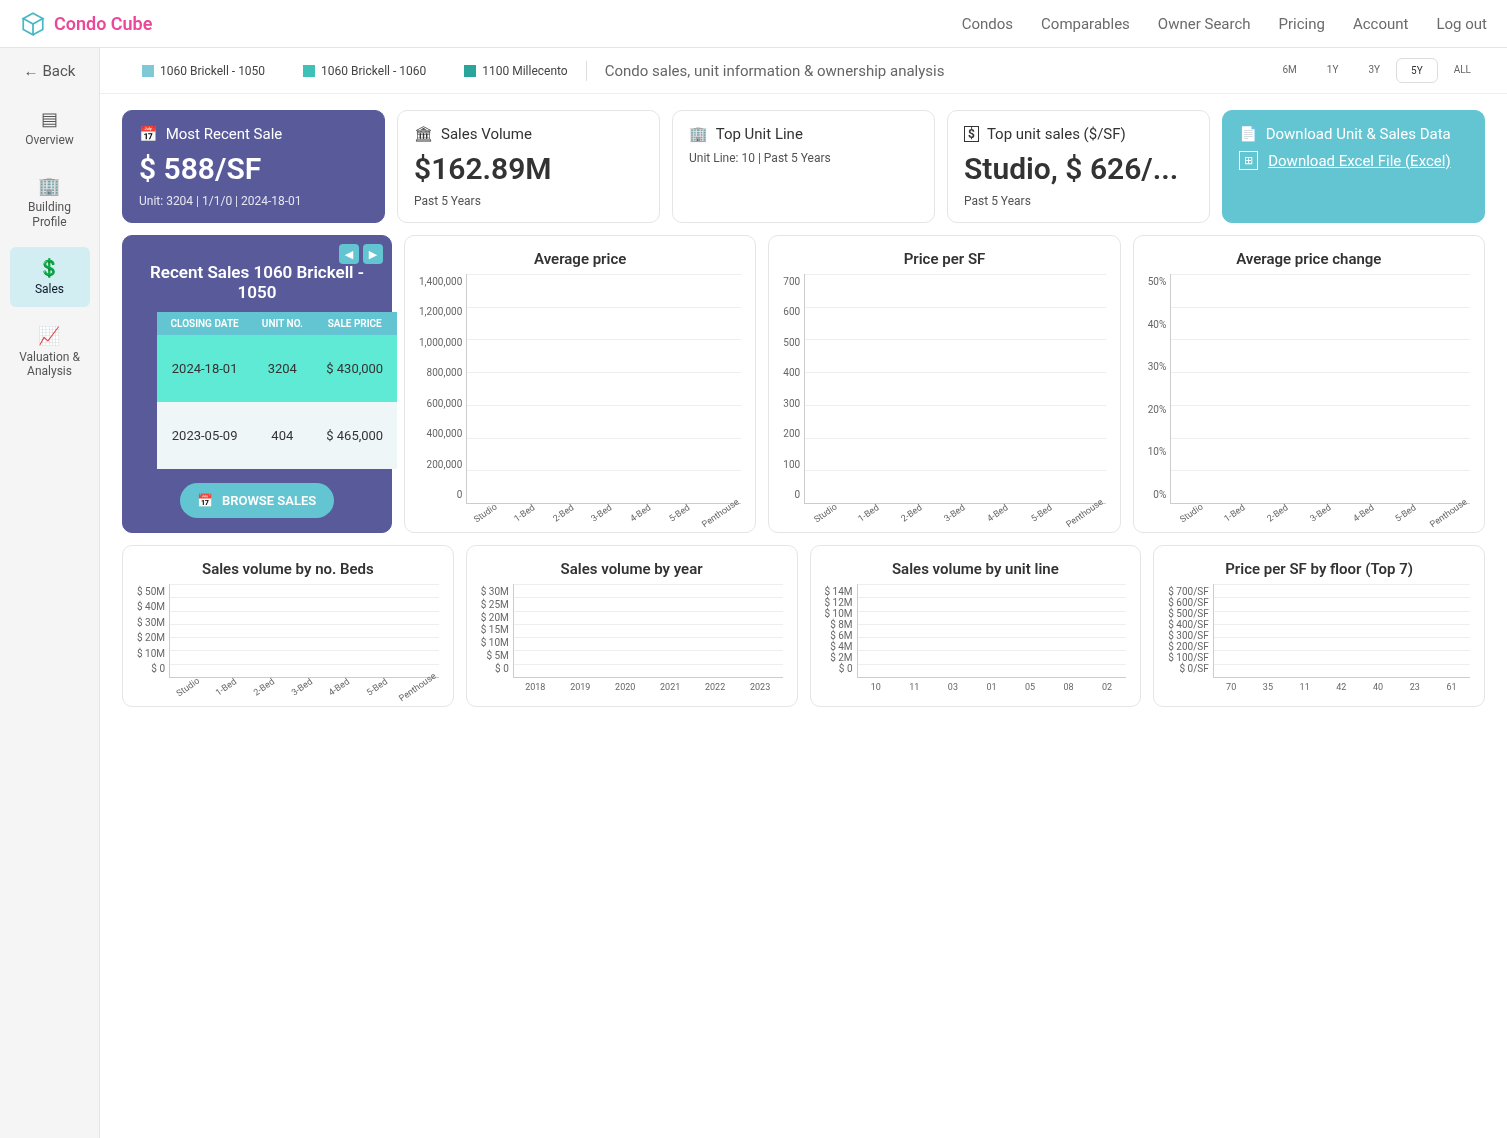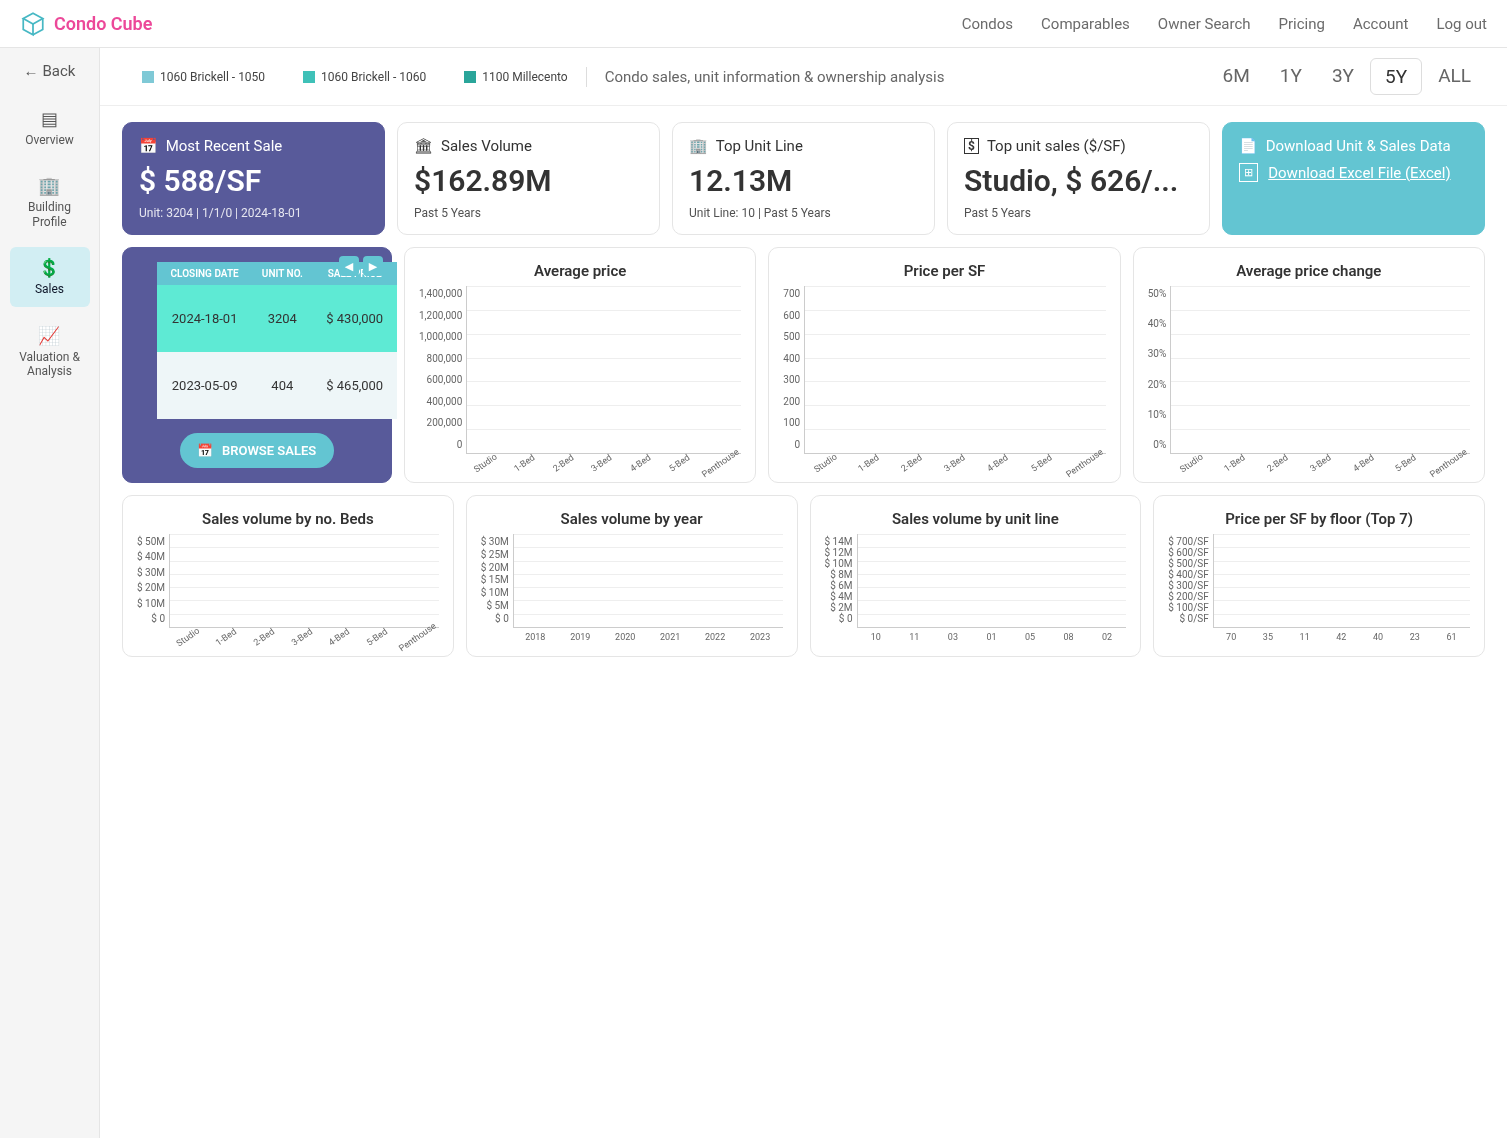--- a/index.html
+++ b/index.html
@@ -19,21 +19,21 @@
 .sideitem .slabel { font-size:12px; color:#555; margin-top:4px; line-height:1.2; }
 .sideitem.active .slabel { color:#0f172a; }
 .content { flex:1; overflow:auto; background:#fff; }
 .subbar { display:flex; align-items:center; justify-content:space-between; padding:10px 22px; border-bottom:1px solid #eee; }
 .legend { display:flex; align-items:center; gap:18px; flex-wrap:wrap; }
 .legitem { display:flex; align-items:center; gap:6px; font-size:12px; color:#444;padding-left:20px; }
 .legitem .sw { width:12px; height:12px; }
 .vr { width:1px; height:20px; background:#ddd; }
 .subtitle { color:#666; font-size:15px; }
 .ranges { display:flex; gap:2px; }
-.range { padding:6px 14px; font-size:19px; color:#666; border-radius:6px; cursor:pointer; }
+.range { padding:6px 14px; font-size:10px; color:#666; border-radius:6px; cursor:pointer; }
 .range.active { border:1px solid #ddd; color:#333; background:#fff; }
 .main { padding:16px 22px; }
 .kpirow { display:flex; gap:12px; margin-bottom:12px; }
 .kpi { flex:1; border:1px solid #e5e5e5; border-radius:10px; padding:14px 16px; background:#fff; min-width:0; }
 .kpi.primary { background:#585a9a; color:#fff; border-color:#585a9a; }
 .kpi.download { background:#63c5d2; color:#fff; border-color:#63c5d2; }
 .kpi .krow { display:flex; align-items:center; gap:8px; font-size:15px; margin-bottom:8px; }
 .kpi .kbig { font-size:30px; font-weight:600; white-space:nowrap; overflow:hidden; text-overflow:ellipsis; }
 .kpi .ksub { font-size:12px; margin-top:8px; opacity:.85; }
 .kpi.download a { color:#fff; text-decoration:underline; font-size:15px; }
@@ -155,21 +155,20 @@
               <span>Sales Volume</span>
             </div>
           <div class="kbig">$162.89M</div>
           <div class="ksub">Past 5 Years</div>
         </div>
         <div class="kpi">
           <div class="krow">
               <span>🏢</span>
               <span>Top Unit Line</span>
             </div>
-          <div class="kbig">12.13M</div>
           <div class="ksub">Unit Line: 10 | Past 5 Years</div>
         </div>
         <div class="kpi">
           <div class="krow">
               <span style="border:1px solid #333;padding:0 3px;font-size:12px;font-weight:bold">$</span>
               <span>Top unit sales ($/SF)</span>
             </div>
           <div class="kbig">Studio, $ 626/...</div>
           <div class="ksub">Past 5 Years</div>
         </div>
@@ -184,20 +183,21 @@
           </div>
         </div>
       </div>
 
       <div class="gridrow">
         <div class="card recent">
           <div class="navbtns">
             <div class="navbtn">◀</div>
             <div class="navbtn">▶</div>
           </div>
+          <h3>Recent Sales 1060 Brickell - 1050</h3>
           <table class="rt">
             <thead>
                 <tr id="rthead">
                   <th>CLOSING DATE</th>
                   <th>UNIT NO.</th>
                   <th>SALE PRICE</th>
                 </tr>
               </thead>
             <tbody id="rtbody">
                 <tr>

